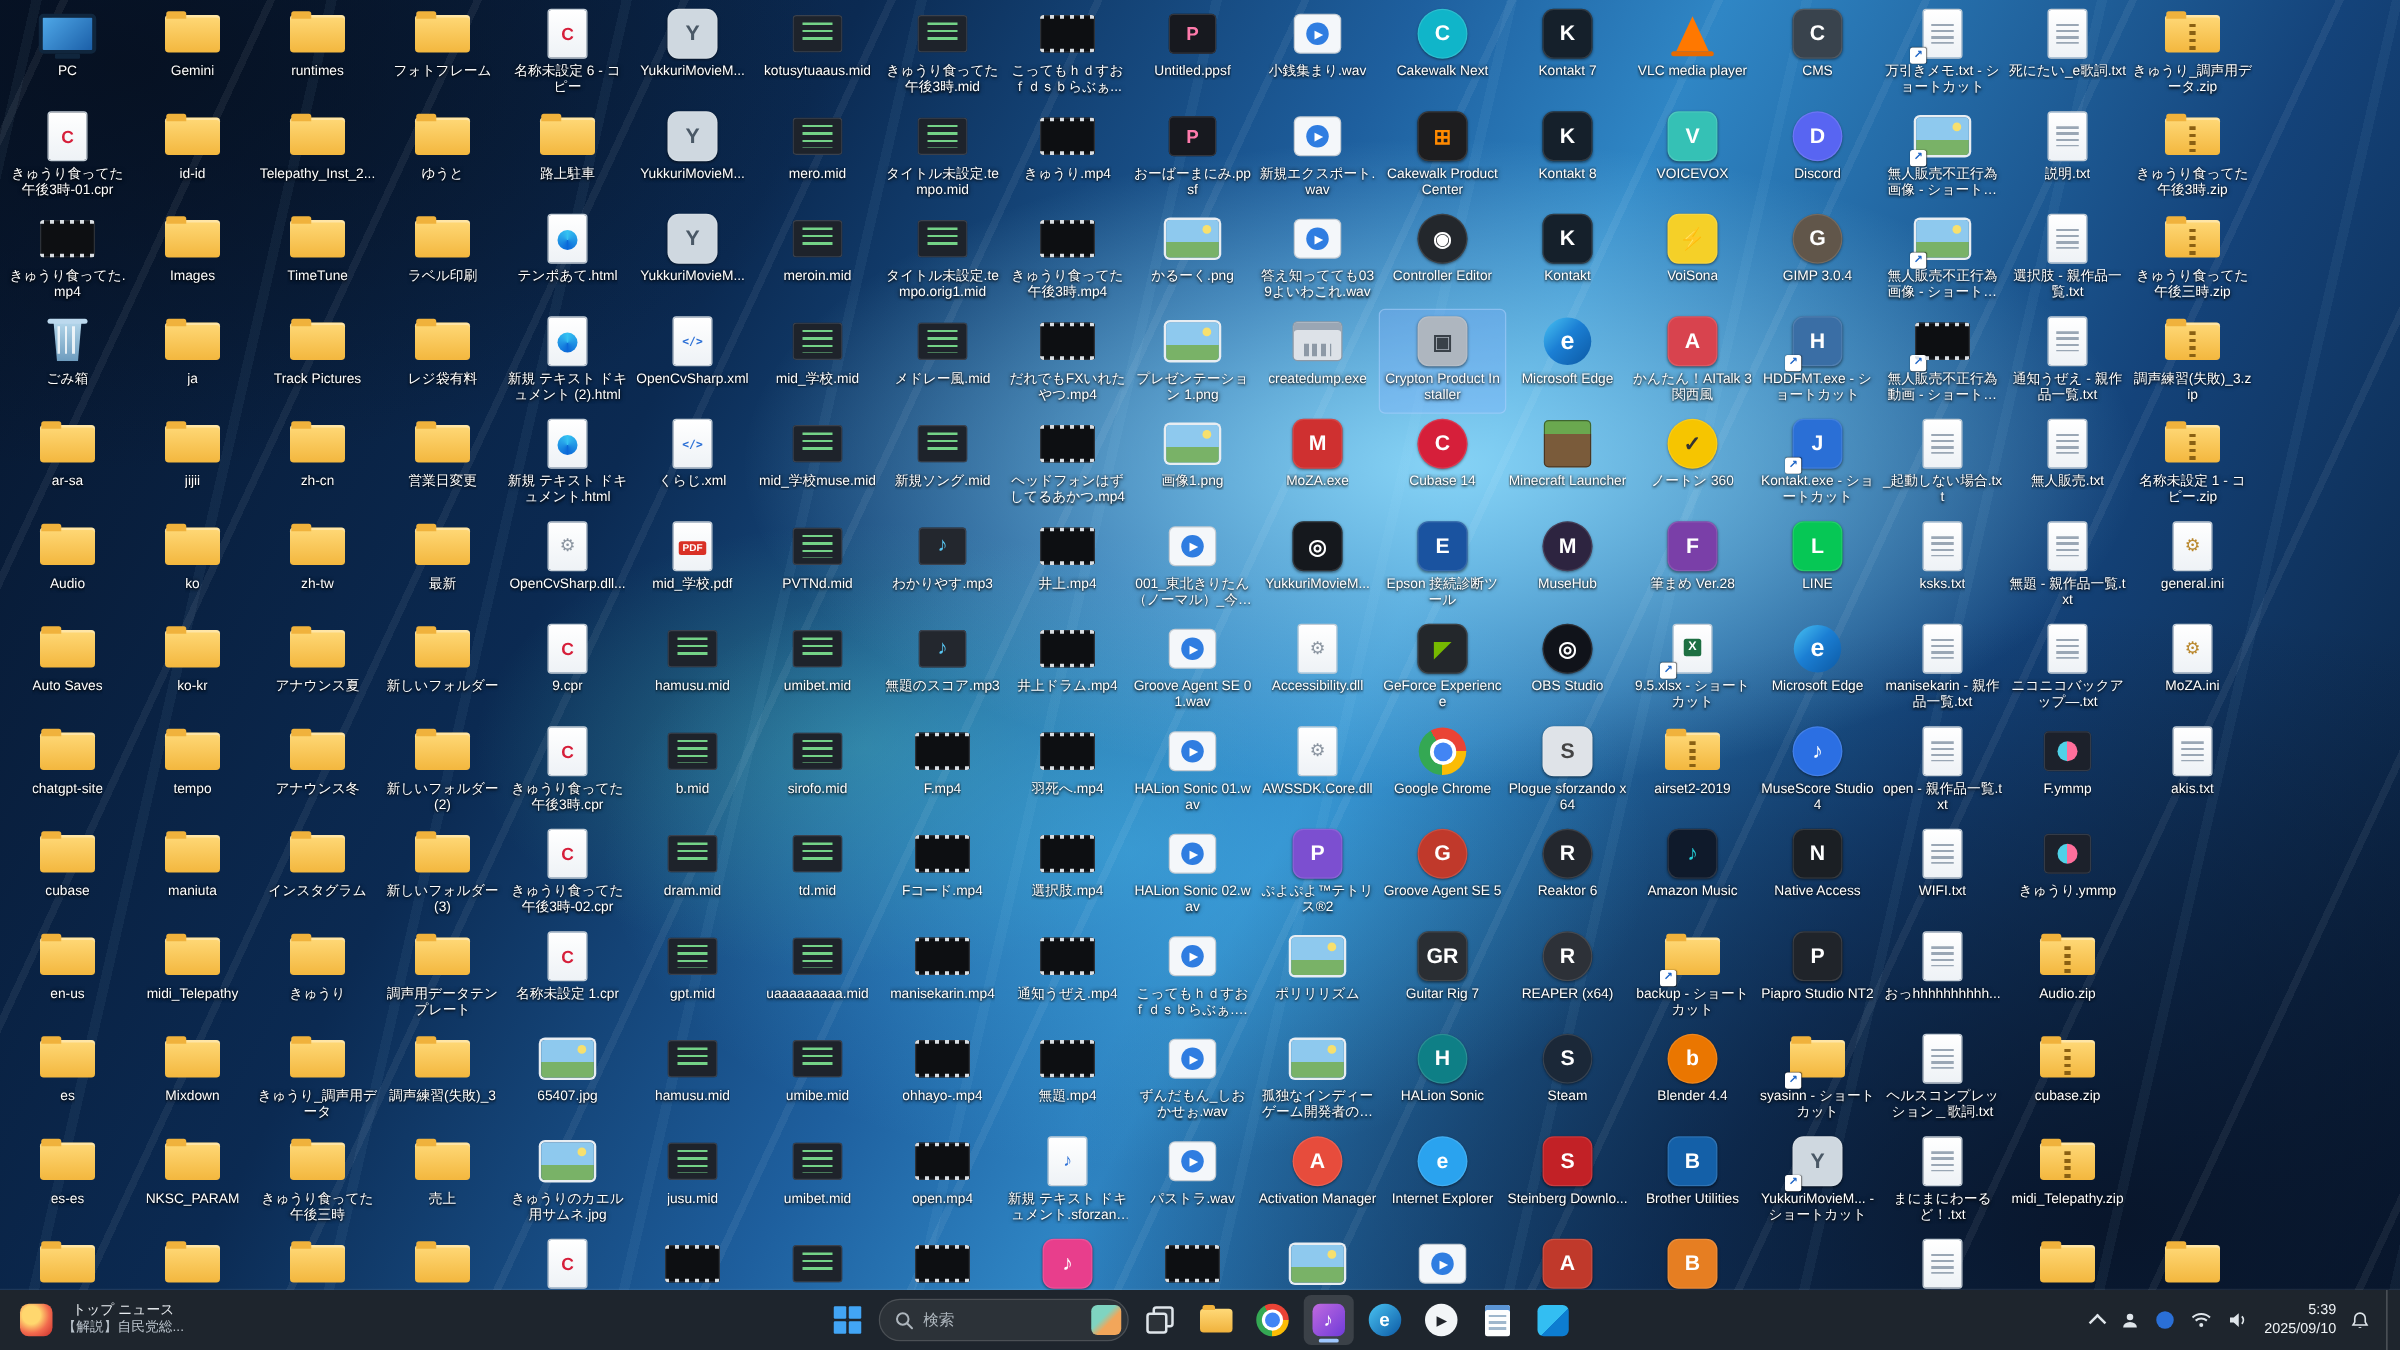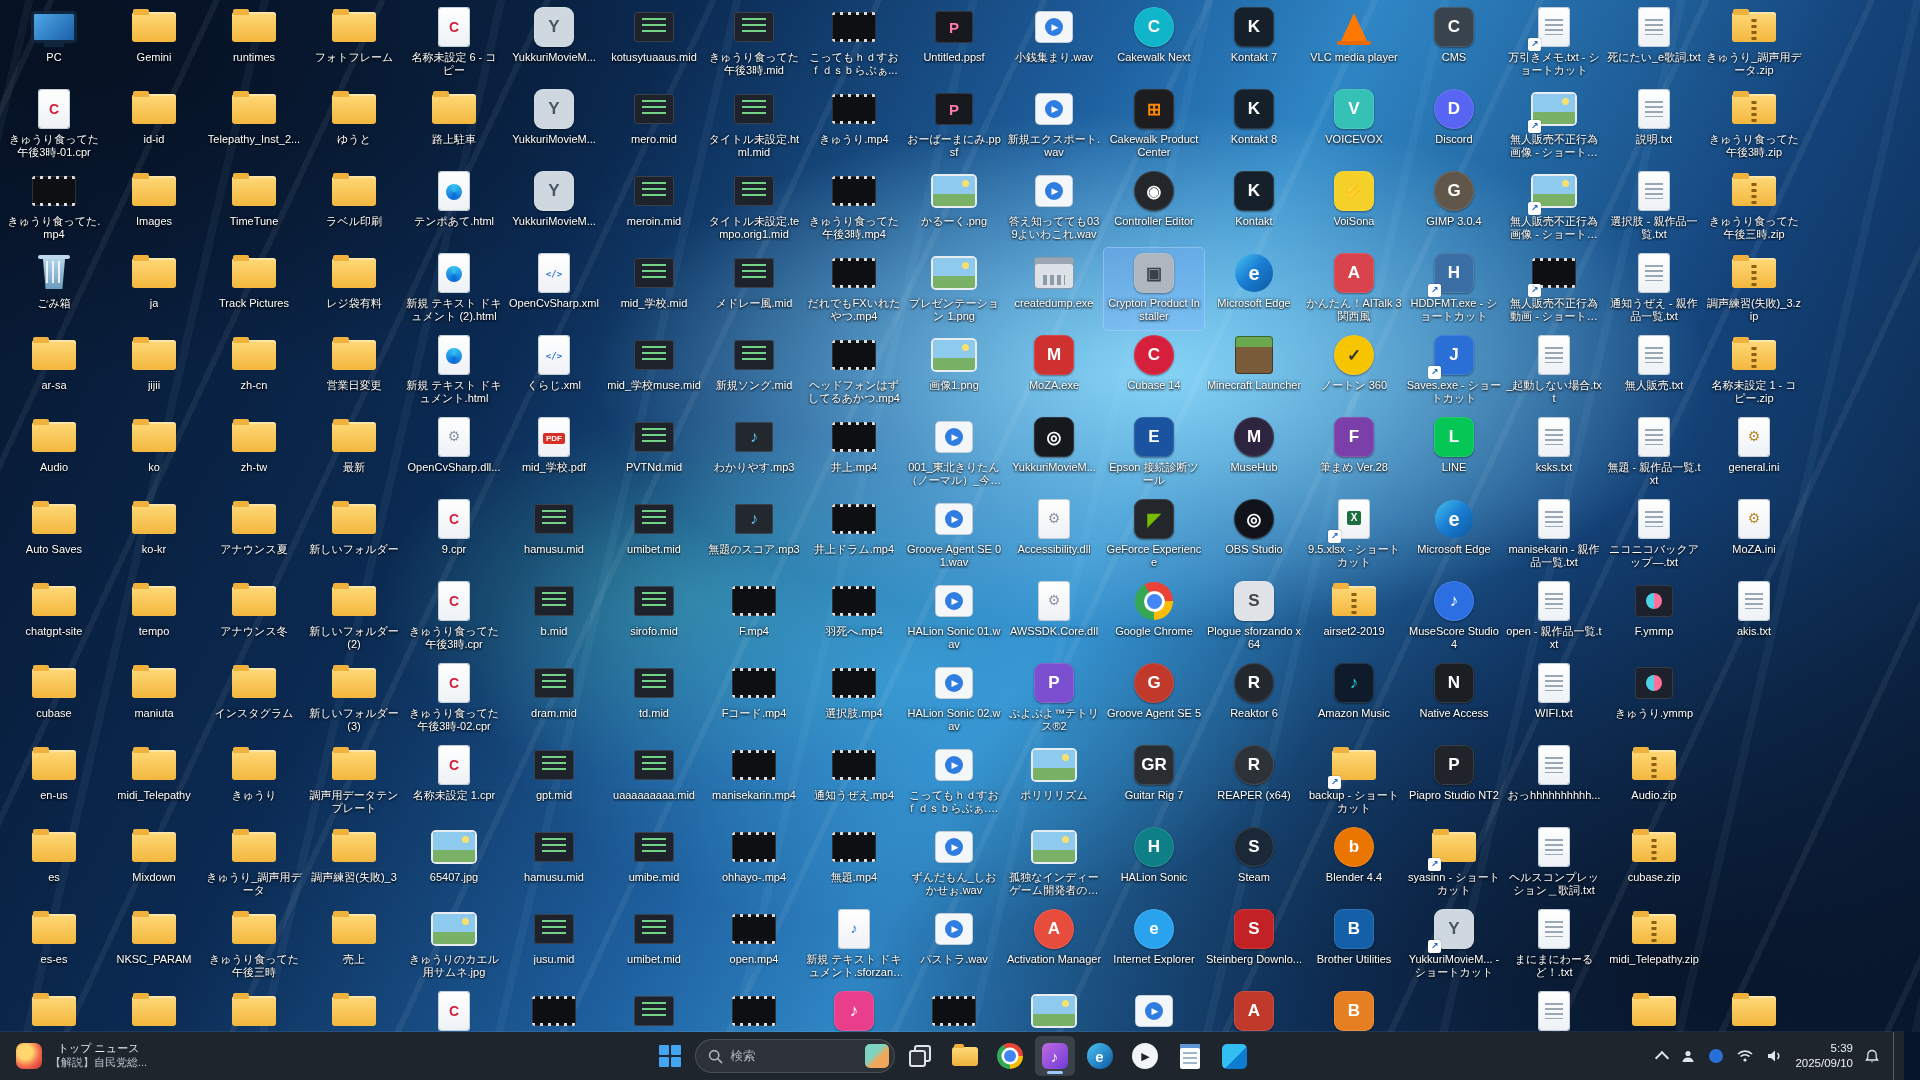--- a/index.html
+++ b/index.html
@@ -74,21 +74,21 @@
   .t-chrome::before{content:"";width:38px;height:38px;border-radius:50%;background:conic-gradient(from -30deg,#ea4335 0 120deg,#fbbc05 120deg 210deg,#34a853 210deg 360deg);}
   .t-chrome::after{content:"";position:absolute;width:15px;height:15px;border-radius:50%;background:#4285f4;box-shadow:0 0 0 3px #fff;}
   .t-edge::before{content:"";width:38px;height:38px;border-radius:50%;background:linear-gradient(135deg,#49c3f2 0%,#1b7fd4 45%,#0c59a4 100%);}
   .t-edge::after{content:"e";position:absolute;color:#fff;font:bold 20px "Liberation Sans",sans-serif;}
   
   .tile{width:40px;height:40px;border-radius:9px;display:flex;align-items:center;justify-content:center;box-shadow:inset 0 0 0 1px rgba(255,255,255,.12),0 1px 2px rgba(0,0,0,.4);}
   .tile.round{border-radius:50%;}
   .g{color:#fff;font:bold 17px "Liberation Sans",sans-serif;}
   .sc{position:absolute;left:-2px;bottom:-2px;width:13px;height:13px;background:#fff;border-radius:2px;box-shadow:0 0 1px rgba(0,0,0,.7);color:#1a62c5;font:bold 9px/13px "DejaVu Sans",sans-serif;text-align:center;}
   
-  .taskbar{position:absolute;left:0;right:16px;bottom:0;height:48px;background:rgba(32,38,46,.94);display:flex;align-items:center;justify-content:center;box-shadow:0 -1px 0 rgba(255,255,255,.08);z-index:10;}
+  .taskbar{position:absolute;left:0;right:0;bottom:0;height:48px;background:rgba(32,38,46,.94);display:flex;align-items:center;justify-content:center;box-shadow:0 -1px 0 rgba(255,255,255,.08);z-index:10;}
   .widget{position:absolute;left:8px;top:0;height:48px;display:flex;align-items:center;gap:8px;padding:0 8px;border-radius:6px;cursor:default;background:transparent;border:none;}
   .widget-icon{width:26px;height:26px;border-radius:7px;background:radial-gradient(circle at 35% 35%,#ffd76e 0 30%,#f26b4e 60%,#c62b2b 100%);flex:none;}
   .wt1{font-size:11px;color:#e9edf1;line-height:1.25;}
   .wt2{font-size:11px;color:#b9c2cb;line-height:1.25;max-width:150px;white-space:nowrap;overflow:hidden;text-overflow:ellipsis;}
   .tb-center{display:flex;align-items:center;gap:5px;}
   .tb-app{width:40px;height:40px;border-radius:6px;display:flex;align-items:center;justify-content:center;position:relative;background:transparent;border:none;padding:0;}
   .tb-app.active{background:rgba(255,255,255,.13);}
   .tb-app.active::after{content:"";position:absolute;bottom:2px;left:50%;transform:translateX(-50%);width:16px;height:3px;border-radius:2px;background:#9fc8ff;}
   .win{display:grid;grid-template-columns:10px 10px;grid-template-rows:10px 10px;gap:2px;}
   .win i{background:#42a5f5;border-radius:1px;}
@@ -243,21 +243,21 @@
           </div>
         </div>
         <div class="lbl">YukkuriMovieM...</div>
       </div>
       <div class="cell">
         <div class="ico t-midi"></div>
         <div class="lbl">mero.mid</div>
       </div>
       <div class="cell">
         <div class="ico t-midi"></div>
-        <div class="lbl">タイトル未設定.html.mid</div>
+        <div class="lbl">タイトル未設定.tempo.mid</div>
       </div>
       <div class="cell">
         <div class="ico t-mp4"></div>
         <div class="lbl">きゅうり.mp4</div>
       </div>
       <div class="cell">
         <div class="ico t-ppsf"></div>
         <div class="lbl">おーばーまにみ.ppsf</div>
       </div>
       <div class="cell">
@@ -567,21 +567,21 @@
         </div>
         <div class="lbl">ノートン 360</div>
       </div>
       <div class="cell">
         <div class="ico t-app">
           <div class="tile" style="background: rgb(42, 111, 214);">
             <span class="g">J</span>
           </div>
           <span class="sc">↗</span>
         </div>
-        <div class="lbl">Saves.exe - ショートカット</div>
+        <div class="lbl">Kontakt.exe - ショートカット</div>
       </div>
       <div class="cell">
         <div class="ico t-txt"></div>
         <div class="lbl">_起動しない場合.txt</div>
       </div>
       <div class="cell">
         <div class="ico t-txt"></div>
         <div class="lbl">無人販売.txt</div>
       </div>
       <div class="cell">

